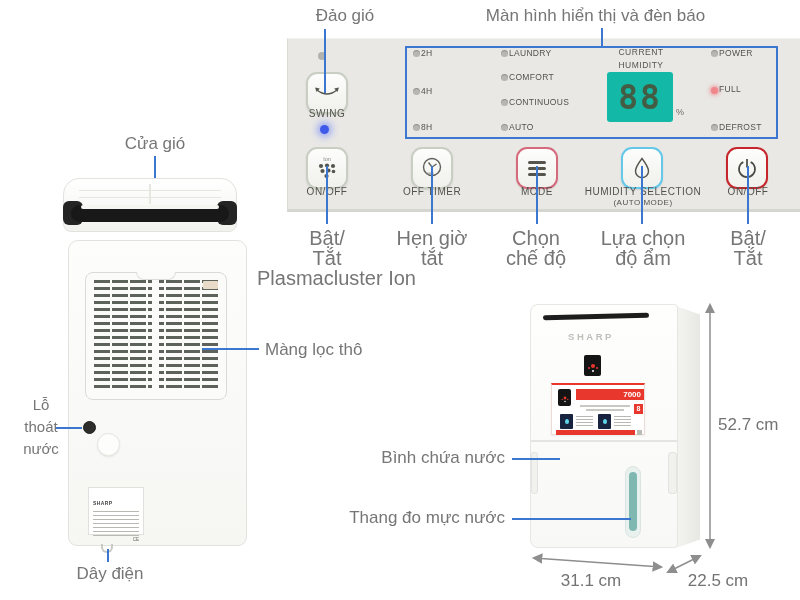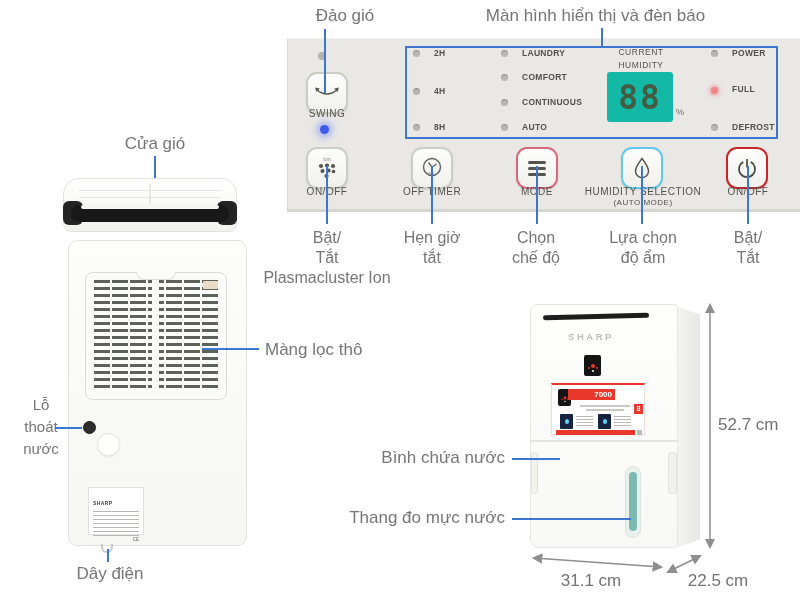--- a/index.html
+++ b/index.html
@@ -14,38 +14,38 @@
         background:linear-gradient(180deg,#fdfdfc,#f0f0ec);box-shadow:0 1px 2px rgba(0,0,0,.10);
         display:flex;align-items:center;justify-content:center;}
   .pbtn.mode{border-color:#d56a7d;}
   .pbtn.hum{border-color:#63c8ea;}
   .pbtn.pwr{border-color:#c6252b;}
   .pbtn-label{font-size:10px;color:#52524c;letter-spacing:.5px;white-space:nowrap;
               transform:translateX(-50%);}
   .mode-bars{display:flex;flex-direction:column;gap:3px;}
   .mode-bars i{display:block;width:18px;height:3px;border-radius:2px;background:#55554e;}
   .indicator-box{border:2px solid #3b76d1;box-sizing:border-box;}
-  .led-row{display:flex;align-items:center;gap:14px;font-weight:bold;}
+  .led-row{display:flex;align-items:center;gap:1px;}
   .led{width:7px;height:7px;border-radius:50%;background:#b7b7b1;
        box-shadow:inset 0 1px 1px rgba(0,0,0,.22);flex:0 0 auto;}
   .led.lit-red{background:#f0868c;box-shadow:0 0 4px 1px rgba(240,110,120,.75);}
   .led-label{font-size:8.5px;color:#52524c;letter-spacing:.3px;white-space:nowrap;}
   .glow-led{width:9px;height:9px;border-radius:50%;background:#3f5ae8;
             box-shadow:0 0 7px 3px rgba(90,115,255,.55);}
   .dot{border-radius:50%;background:#b3b3ae;}
   .seg-display{background:#14b8a6;border-radius:3px;display:flex;align-items:center;justify-content:center;}
   .seg-value{font-family:"DejaVu Sans Mono",monospace;font-weight:bold;font-size:33px;
              color:#49543b;letter-spacing:2px;opacity:.9;}
   .disp-title{font-size:8.5px;color:#55554f;letter-spacing:.5px;line-height:13px;text-align:center;}
   .pct{font-size:9px;color:#6c6c66;}
 
   
   .callout{font-size:17px;color:#767676;white-space:nowrap;}
   .callout-c{text-align:center;}
-  .callout-sm{font-size:16px;color:#767676;text-align:center;line-height:20px;white-space:nowrap;}
+  .callout-sm{font-size:20px;color:#767676;text-align:center;line-height:20px;white-space:nowrap;}
   .vline{width:2px;background:#3b76d1;}
   .hline{height:2px;background:#3b76d1;}
   .dim-label{font-size:17px;color:#737373;white-space:nowrap;}
 
   
   .vent{background:linear-gradient(180deg,#ffffff,#f2f2ef);border:1px solid #e2e2df;
         border-radius:16px 16px 8px 8px;box-sizing:border-box;}
   .vent-lines{background:repeating-linear-gradient(180deg,transparent 0 6px,#e7e7e2 6px 7px);}
   .vent-mouth{background:#181818;border-radius:9px;}
   .vent-cap{background:#242424;border-radius:6px;}
@@ -304,21 +304,21 @@
   <div class="abs front-slot" style="left:543px;top:314px;width:106px;height:5px;"></div>
   <div class="abs front-brand" style="left:555px;top:331px;width:72px;">SHARP</div>
   <div class="abs pc-badge" style="left:584px;top:355px;width:17px;height:21px;">
     <span class="pc-mark"></span>
   </div>
 
   <div class="abs front-sticker" style="left:551px;top:383px;width:94px;height:52px;">
     <div class="abs pc-badge" style="left:6px;top:4px;width:13px;height:17px;">
       <span class="pc-mark" style="transform:scale(.7);"></span>
     </div>
-    <div class="abs s-band" style="left:16px;top:4px;width:47px;height:11px;">7000</div>
+    <div class="abs s-band" style="left:24px;top:4px;width:68px;height:11px;">7000</div>
     <div class="abs s-grayline" style="left:28px;top:20px;width:50px;height:2px;"></div>
     <div class="abs s-grayline" style="left:34px;top:24px;width:38px;height:2px;"></div>
     <div class="abs s-chip" style="left:82px;top:19px;width:9px;height:10px;">8</div>
     <div class="abs s-sq" style="left:8px;top:29px;width:13px;height:15px;">
         <i></i>
       </div>
     <div class="abs s-hair" style="left:24px;top:31px;width:17px;height:11px;"></div>
     <div class="abs s-sq" style="left:46px;top:29px;width:13px;height:15px;">
         <i></i>
       </div>

